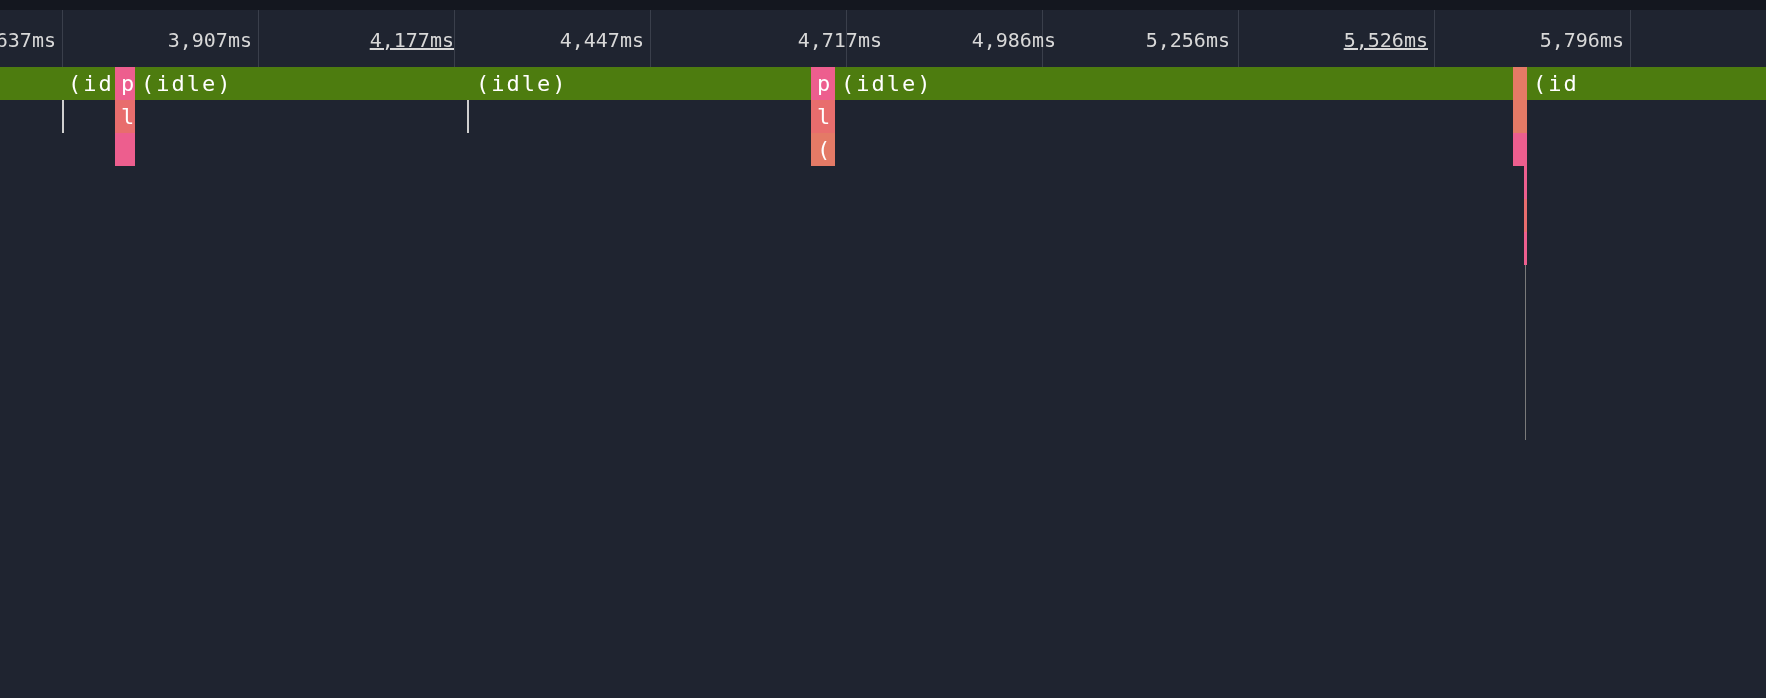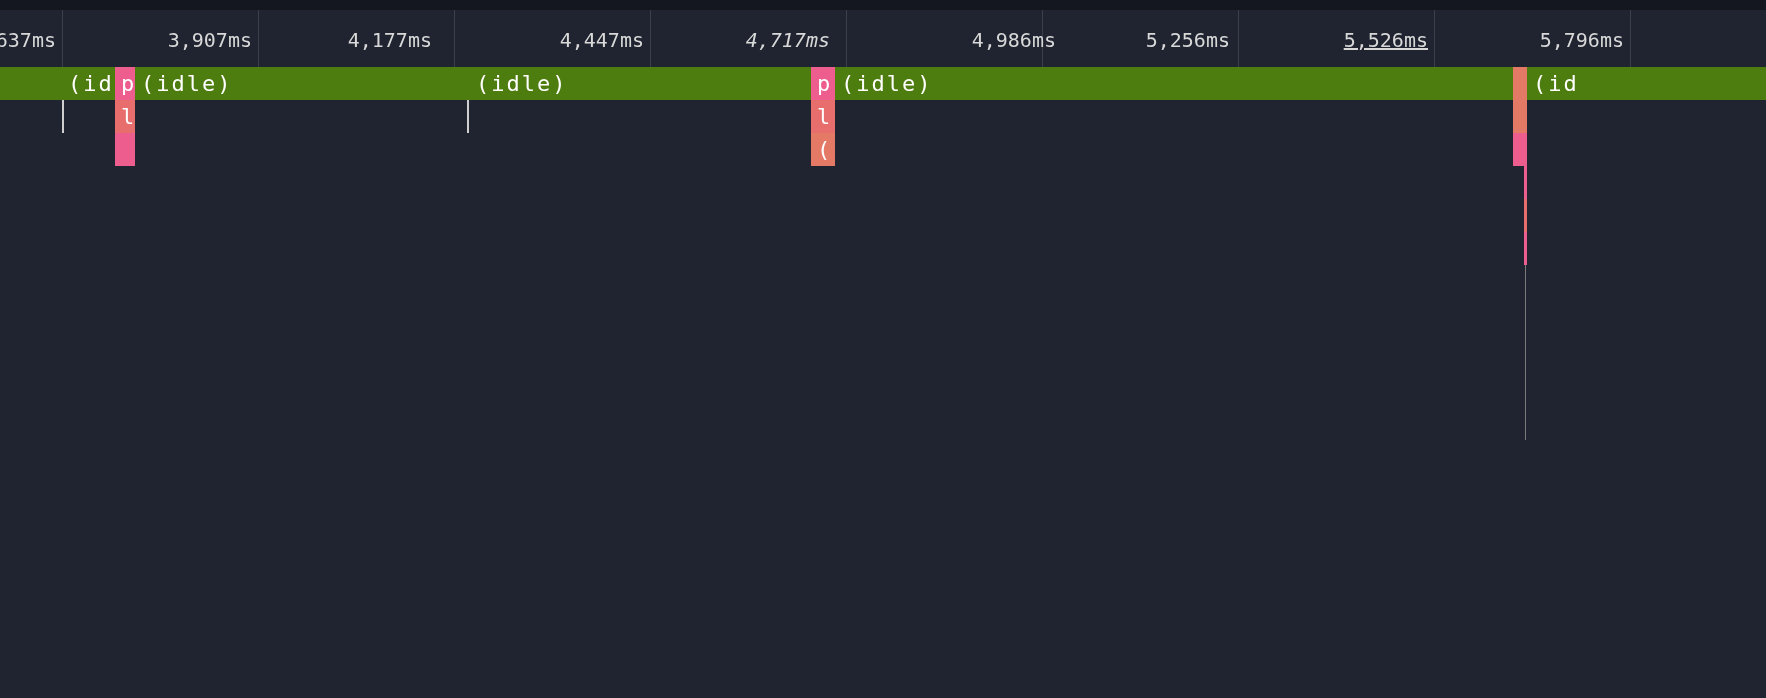--- a/index.html
+++ b/index.html
@@ -66,25 +66,25 @@
 <body>
 
 <div class="top-bar"></div>
 
 <div class="ruler" id="ruler">
     <div class="ruler-tick-line" style="left: 62px;"></div>
     <div class="ruler-tick" style="left: 62px;">3,637ms</div>
     <div class="ruler-tick-line" style="left: 258px;"></div>
     <div class="ruler-tick" style="left: 258px;">3,907ms</div>
     <div class="ruler-tick-line" style="left: 454px;"></div>
-    <div class="ruler-tick" style="left: 438px;">4,177ms</div>
+    <div class="ruler-tick" style="left: 460px; text-decoration: underline;">4,177ms</div>
     <div class="ruler-tick-line" style="left: 650px;"></div>
     <div class="ruler-tick" style="left: 650px;">4,447ms</div>
     <div class="ruler-tick-line" style="left: 846px;"></div>
-    <div class="ruler-tick" style="left: 836px; font-style: italic;">4,717ms</div>
+    <div class="ruler-tick" style="left: 888px;">4,717ms</div>
     <div class="ruler-tick-line" style="left: 1042px;"></div>
     <div class="ruler-tick" style="left: 1062px;">4,986ms</div>
     <div class="ruler-tick-line" style="left: 1238px;"></div>
     <div class="ruler-tick" style="left: 1236px;">5,256ms</div>
     <div class="ruler-tick-line" style="left: 1434px;"></div>
     <div class="ruler-tick" style="left: 1434px; text-decoration: underline;">5,526ms</div>
     <div class="ruler-tick-line" style="left: 1630px;"></div>
     <div class="ruler-tick" style="left: 1630px;">5,796ms</div>
   </div>
 

